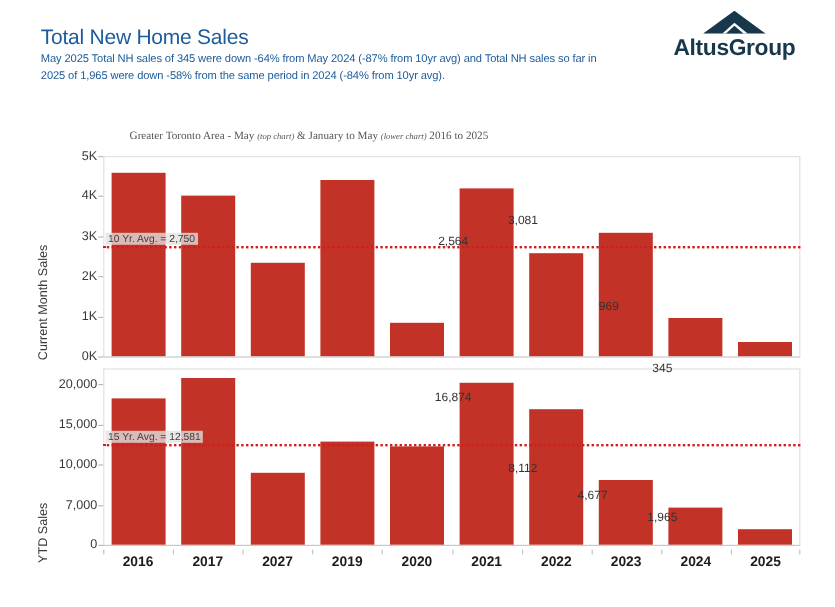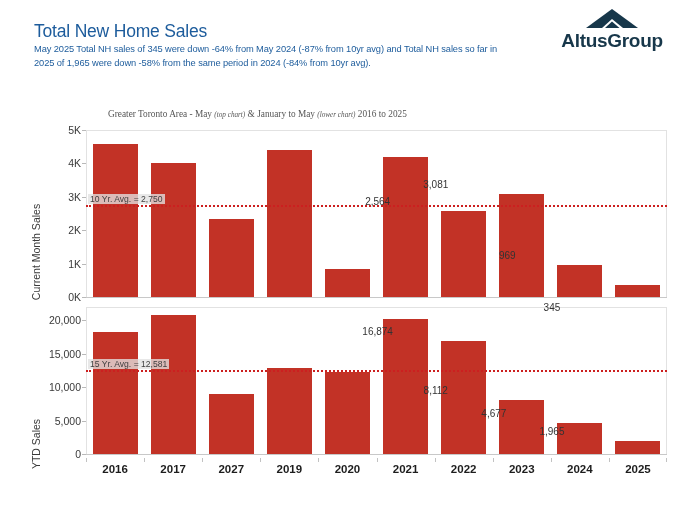--- a/index.html
+++ b/index.html
@@ -324,21 +324,21 @@
     <div class="bar-label" style="left: 377.65px; top: 110.362px;">2,564</div>
     <div class="bar-label" style="left: 435.75px; top: 93.0946px;">3,081</div>
     <div class="bar-label" style="left: 493.85px; top: 163.635px; padding-left: 27px;">969</div>
     <div class="bar-label" style="left: 551.95px; top: 184.477px; margin-top: 32px;">345</div>
     <div class="avgline" style="top: 119.15px; border-top-color: rgb(204, 31, 31);"></div>
     <div class="avglabel" style="left: 88px; top: 118.15px;">10 Yr. Avg. = 2,750</div>
     <div class="ytick-wrap" style="top: 368px;">
       <div class="ytick">0</div>
     </div>
     <div class="ytick-wrap" style="top: 334.591px;">
-      <div class="ytick">5,000</div>
+      <div class="ytick">7,000</div>
     </div>
     <div class="ytick-wrap" style="top: 301.182px;">
       <div class="ytick">10,000</div>
     </div>
     <div class="ytick-wrap" style="top: 267.773px;">
       <div class="ytick">15,000</div>
     </div>
     <div class="ytick-wrap" style="top: 234.364px;">
       <div class="ytick">20,000</div>
     </div>

